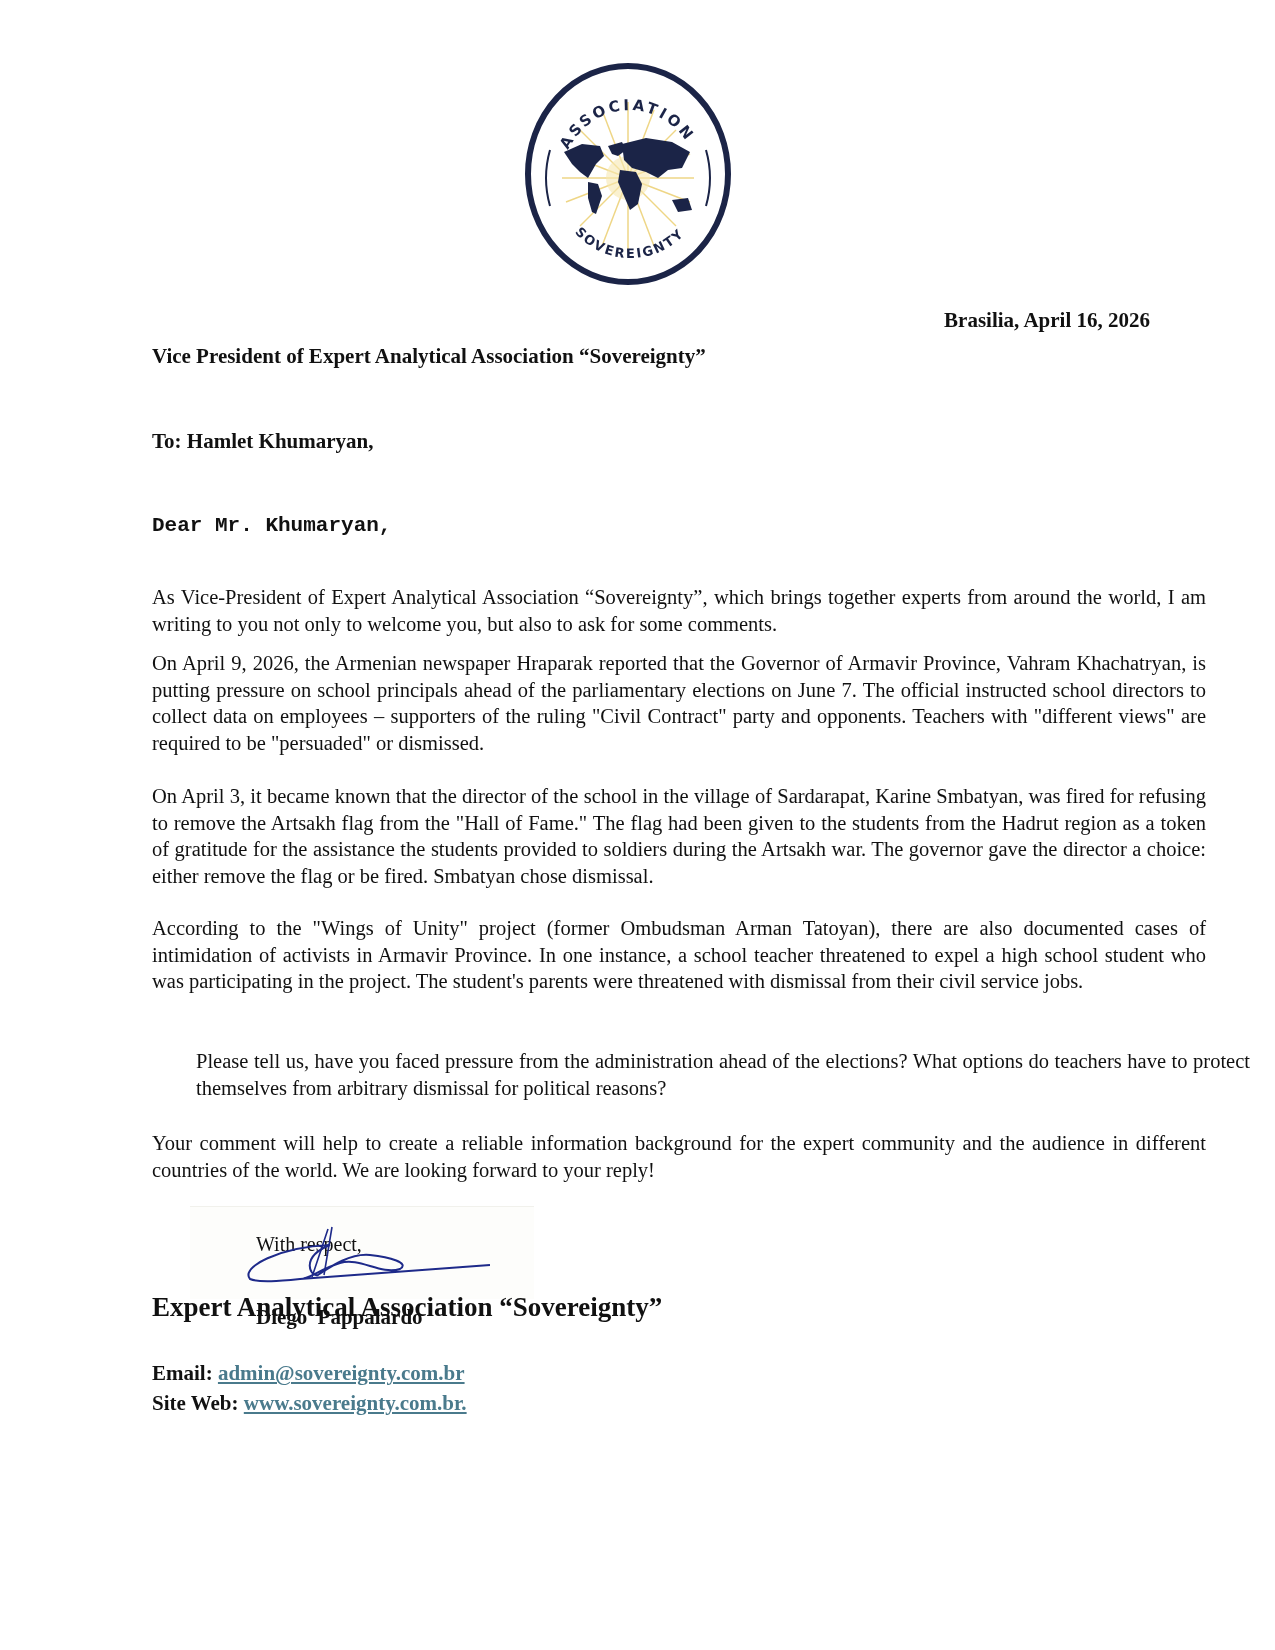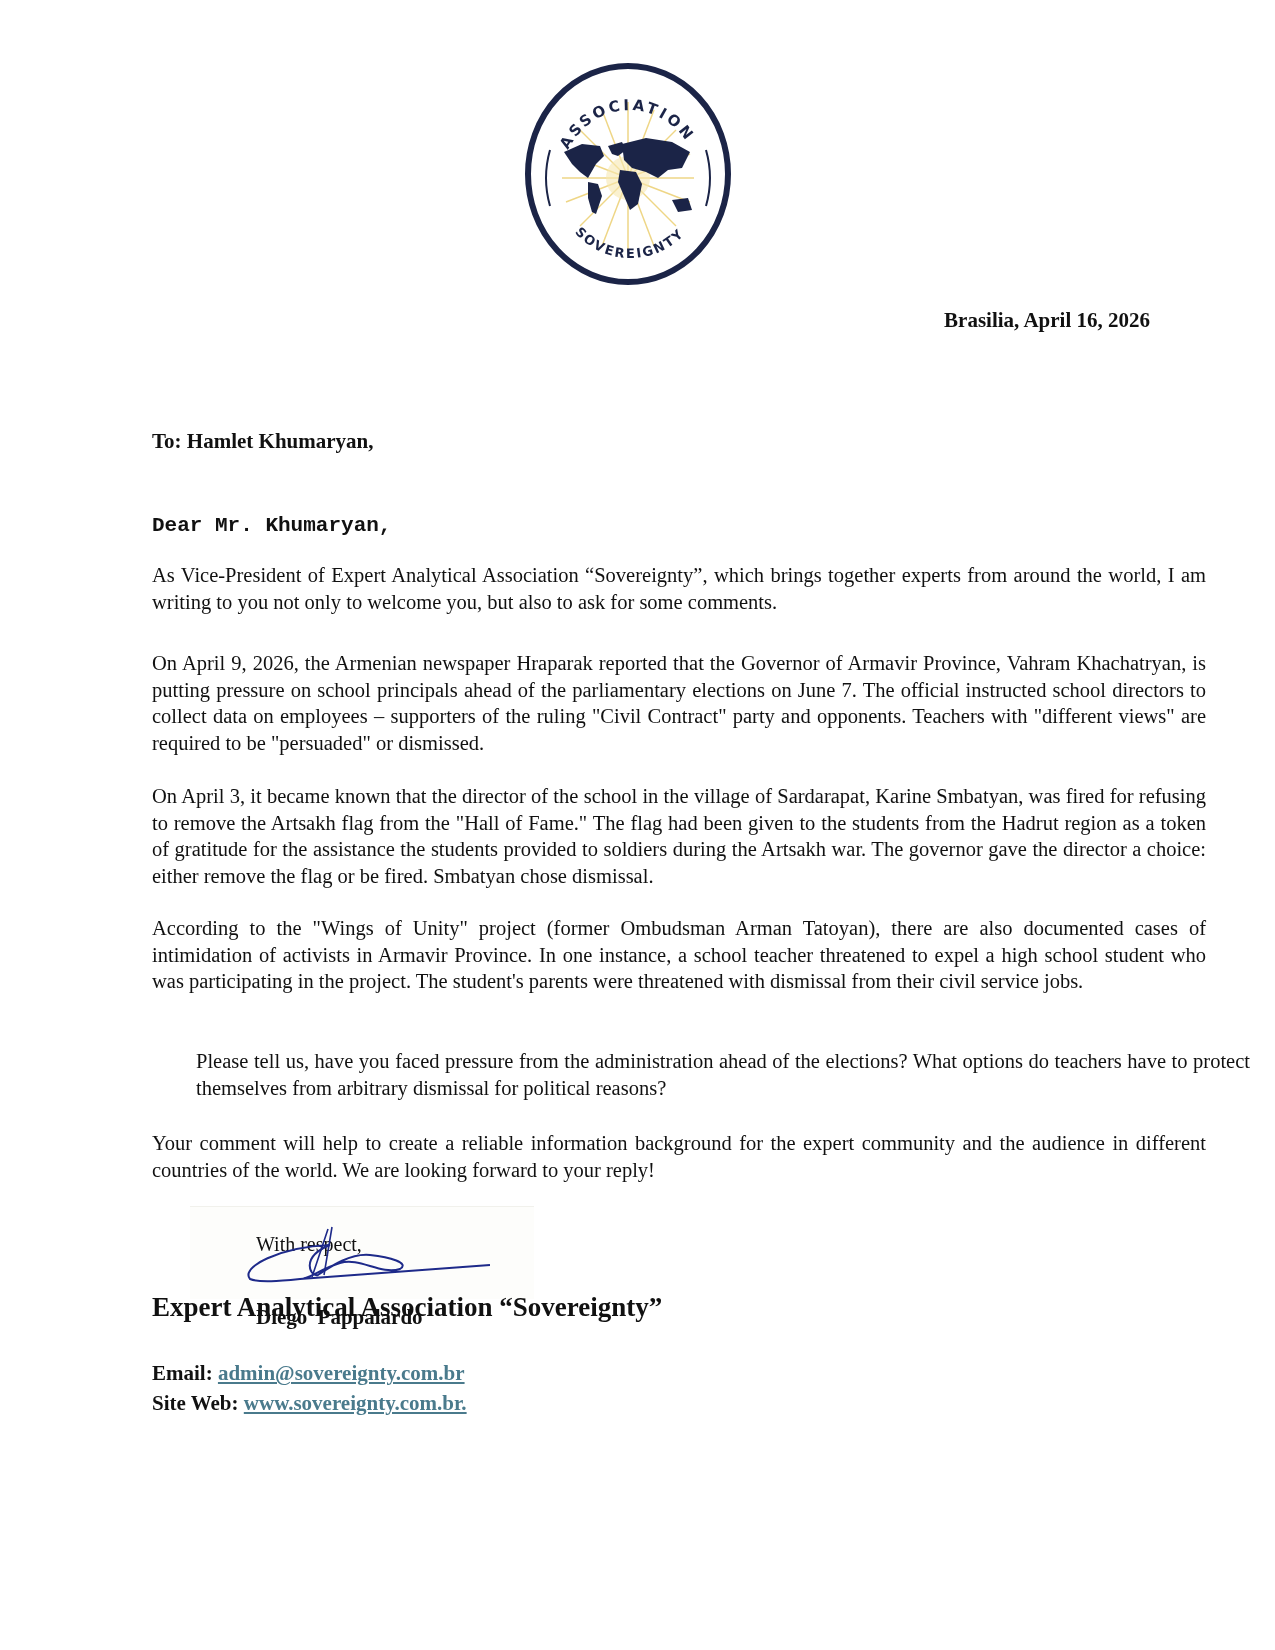--- a/index.html
+++ b/index.html
@@ -6,21 +6,21 @@
   body { width: 1275px; height: 1650px; position: relative; overflow: hidden;
          font-family: "Liberation Serif", "DejaVu Serif", serif; color: #111; }
   .logo { position: absolute; left: 522px; top: 60px; width: 212px; height: 230px; }
   .date { position: absolute; right: 125px; top: 296px; font-weight: bold; font-size: 21px; margin-top: 12px; }
   .block { position: absolute; left: 152px; font-weight: bold; font-size: 21px; line-height: 28px; }
   .from { top: 342px; }
   .to { top: 427px; }
   .salutation { top: 512px; font-family: Liberation Mono, monospace; }
   .body { position: absolute; left: 152px; width: 1054px; font-size: 20.5px; line-height: 26.5px; text-align: justify; }
   .body p { margin: 0 0 26px 0; }
-  .p1 { top: 562px; font-family: Liberation Serif, serif; }
+  .p1 { top: 584px; font-family: Liberation Serif, serif; }
   .p2 { top: 650px; }
   .p3 { top: 783px; }
   .p4 { top: 915px; }
   .p5 { top: 1048px; margin-left: 44px; }
   .p6 { top: 1130px; }
   .sigbox { position: absolute; left: 190px; top: 1206px; width: 344px; height: 92px; background: #fdfdfb; border-top: 1px solid #f1f1ec; }
   .sig-text { position: absolute; left: 66px; top: 26px; font-size: 20px; }
   .sig-svg { position: absolute; left: 50px; top: 10px; }
   .signame { position: absolute; left: 256px; top: 1305px; font-weight: bold; font-size: 21px; word-spacing: 5px; }
   .sigorg { position: absolute; left: 152px; top: 1292px; font-weight: bold; font-size: 27px; }
@@ -76,20 +76,21 @@
     </text>
     <text font-family="DejaVu Sans, sans-serif" font-size="13" font-weight="bold" fill="#1b2447" letter-spacing="2">
       <textPath href="#arcBot" startOffset="50%" text-anchor="middle">SOVEREIGNTY</textPath>
     </text>
   </svg>
 </div>
 
 <div class="date">Brasilia, April 16, 2026</div>
 
 <div class="block from">
+  <div>Vice President of Expert Analytical Association “Sovereignty”</div>
 </div>
 
 <div class="block to">
   <div>To: Hamlet Khumaryan,</div>
 </div>
 
 <div class="block salutation">Dear Mr. Khumaryan,</div>
 
 <div class="body p1">
     <p>As Vice-President of Expert Analytical Association “Sovereignty”, which brings together experts from around the world, I am writing to you not only to welcome you, but also to ask for some comments.</p>

